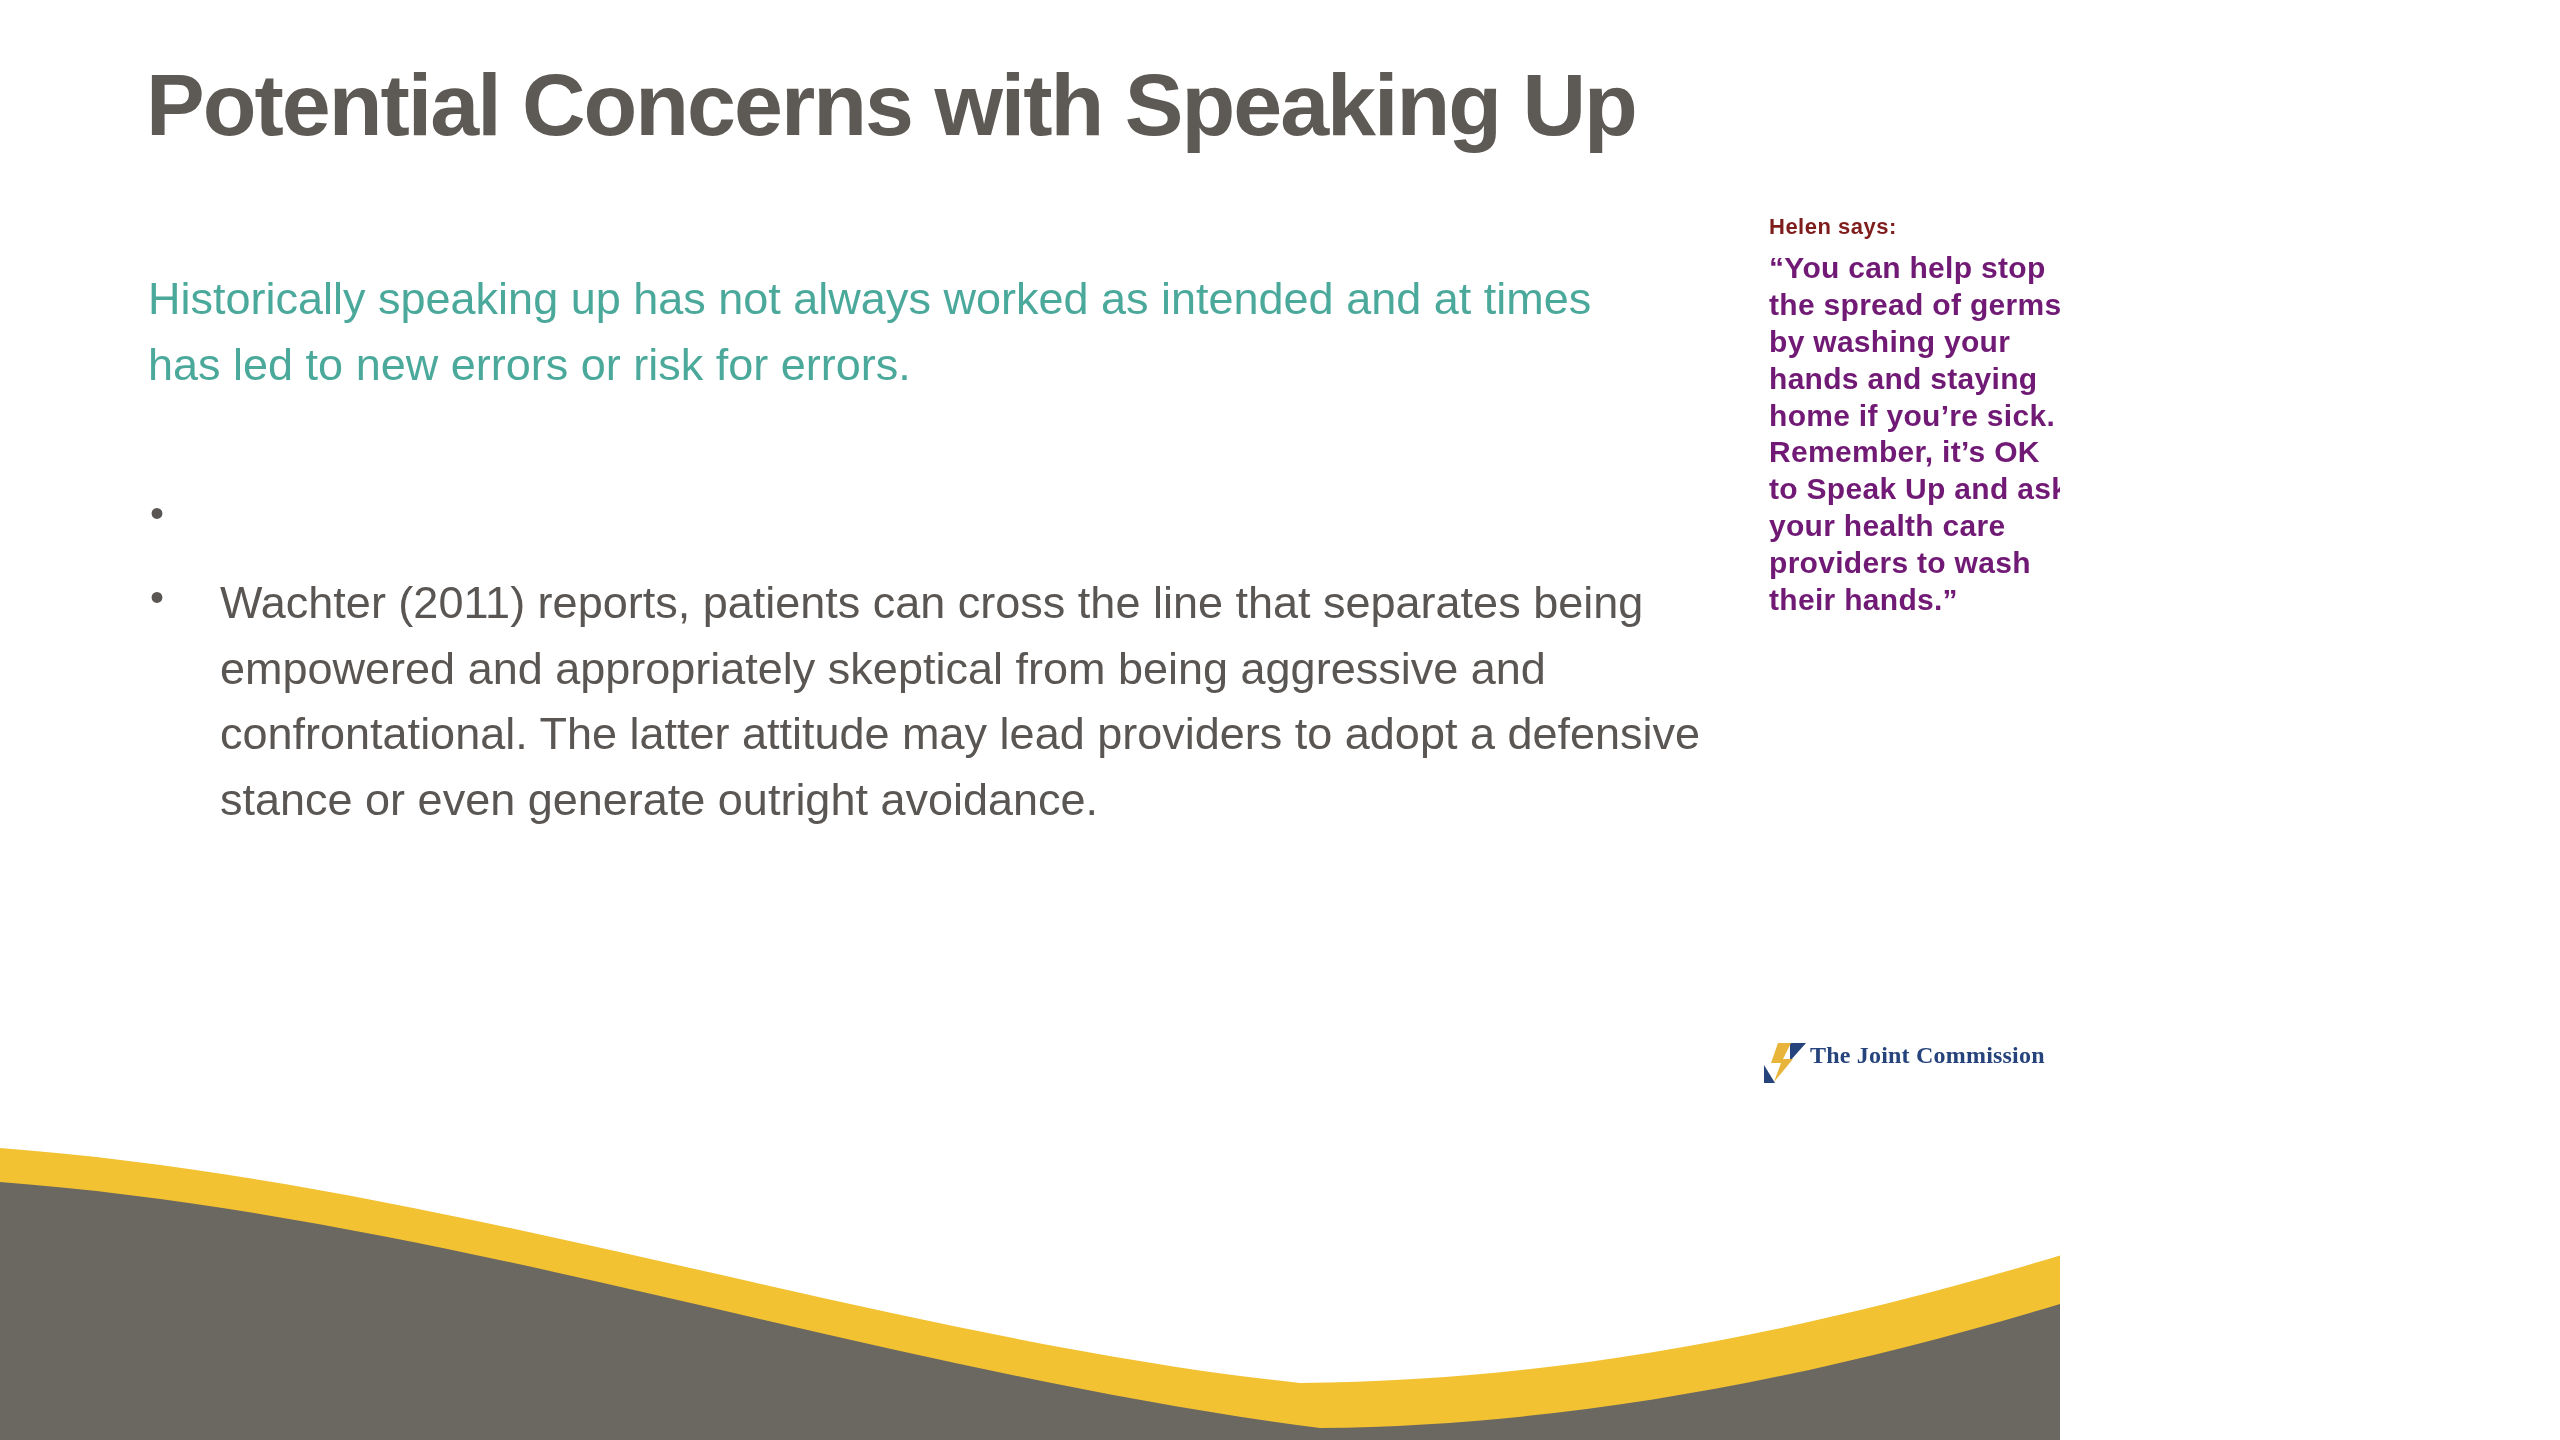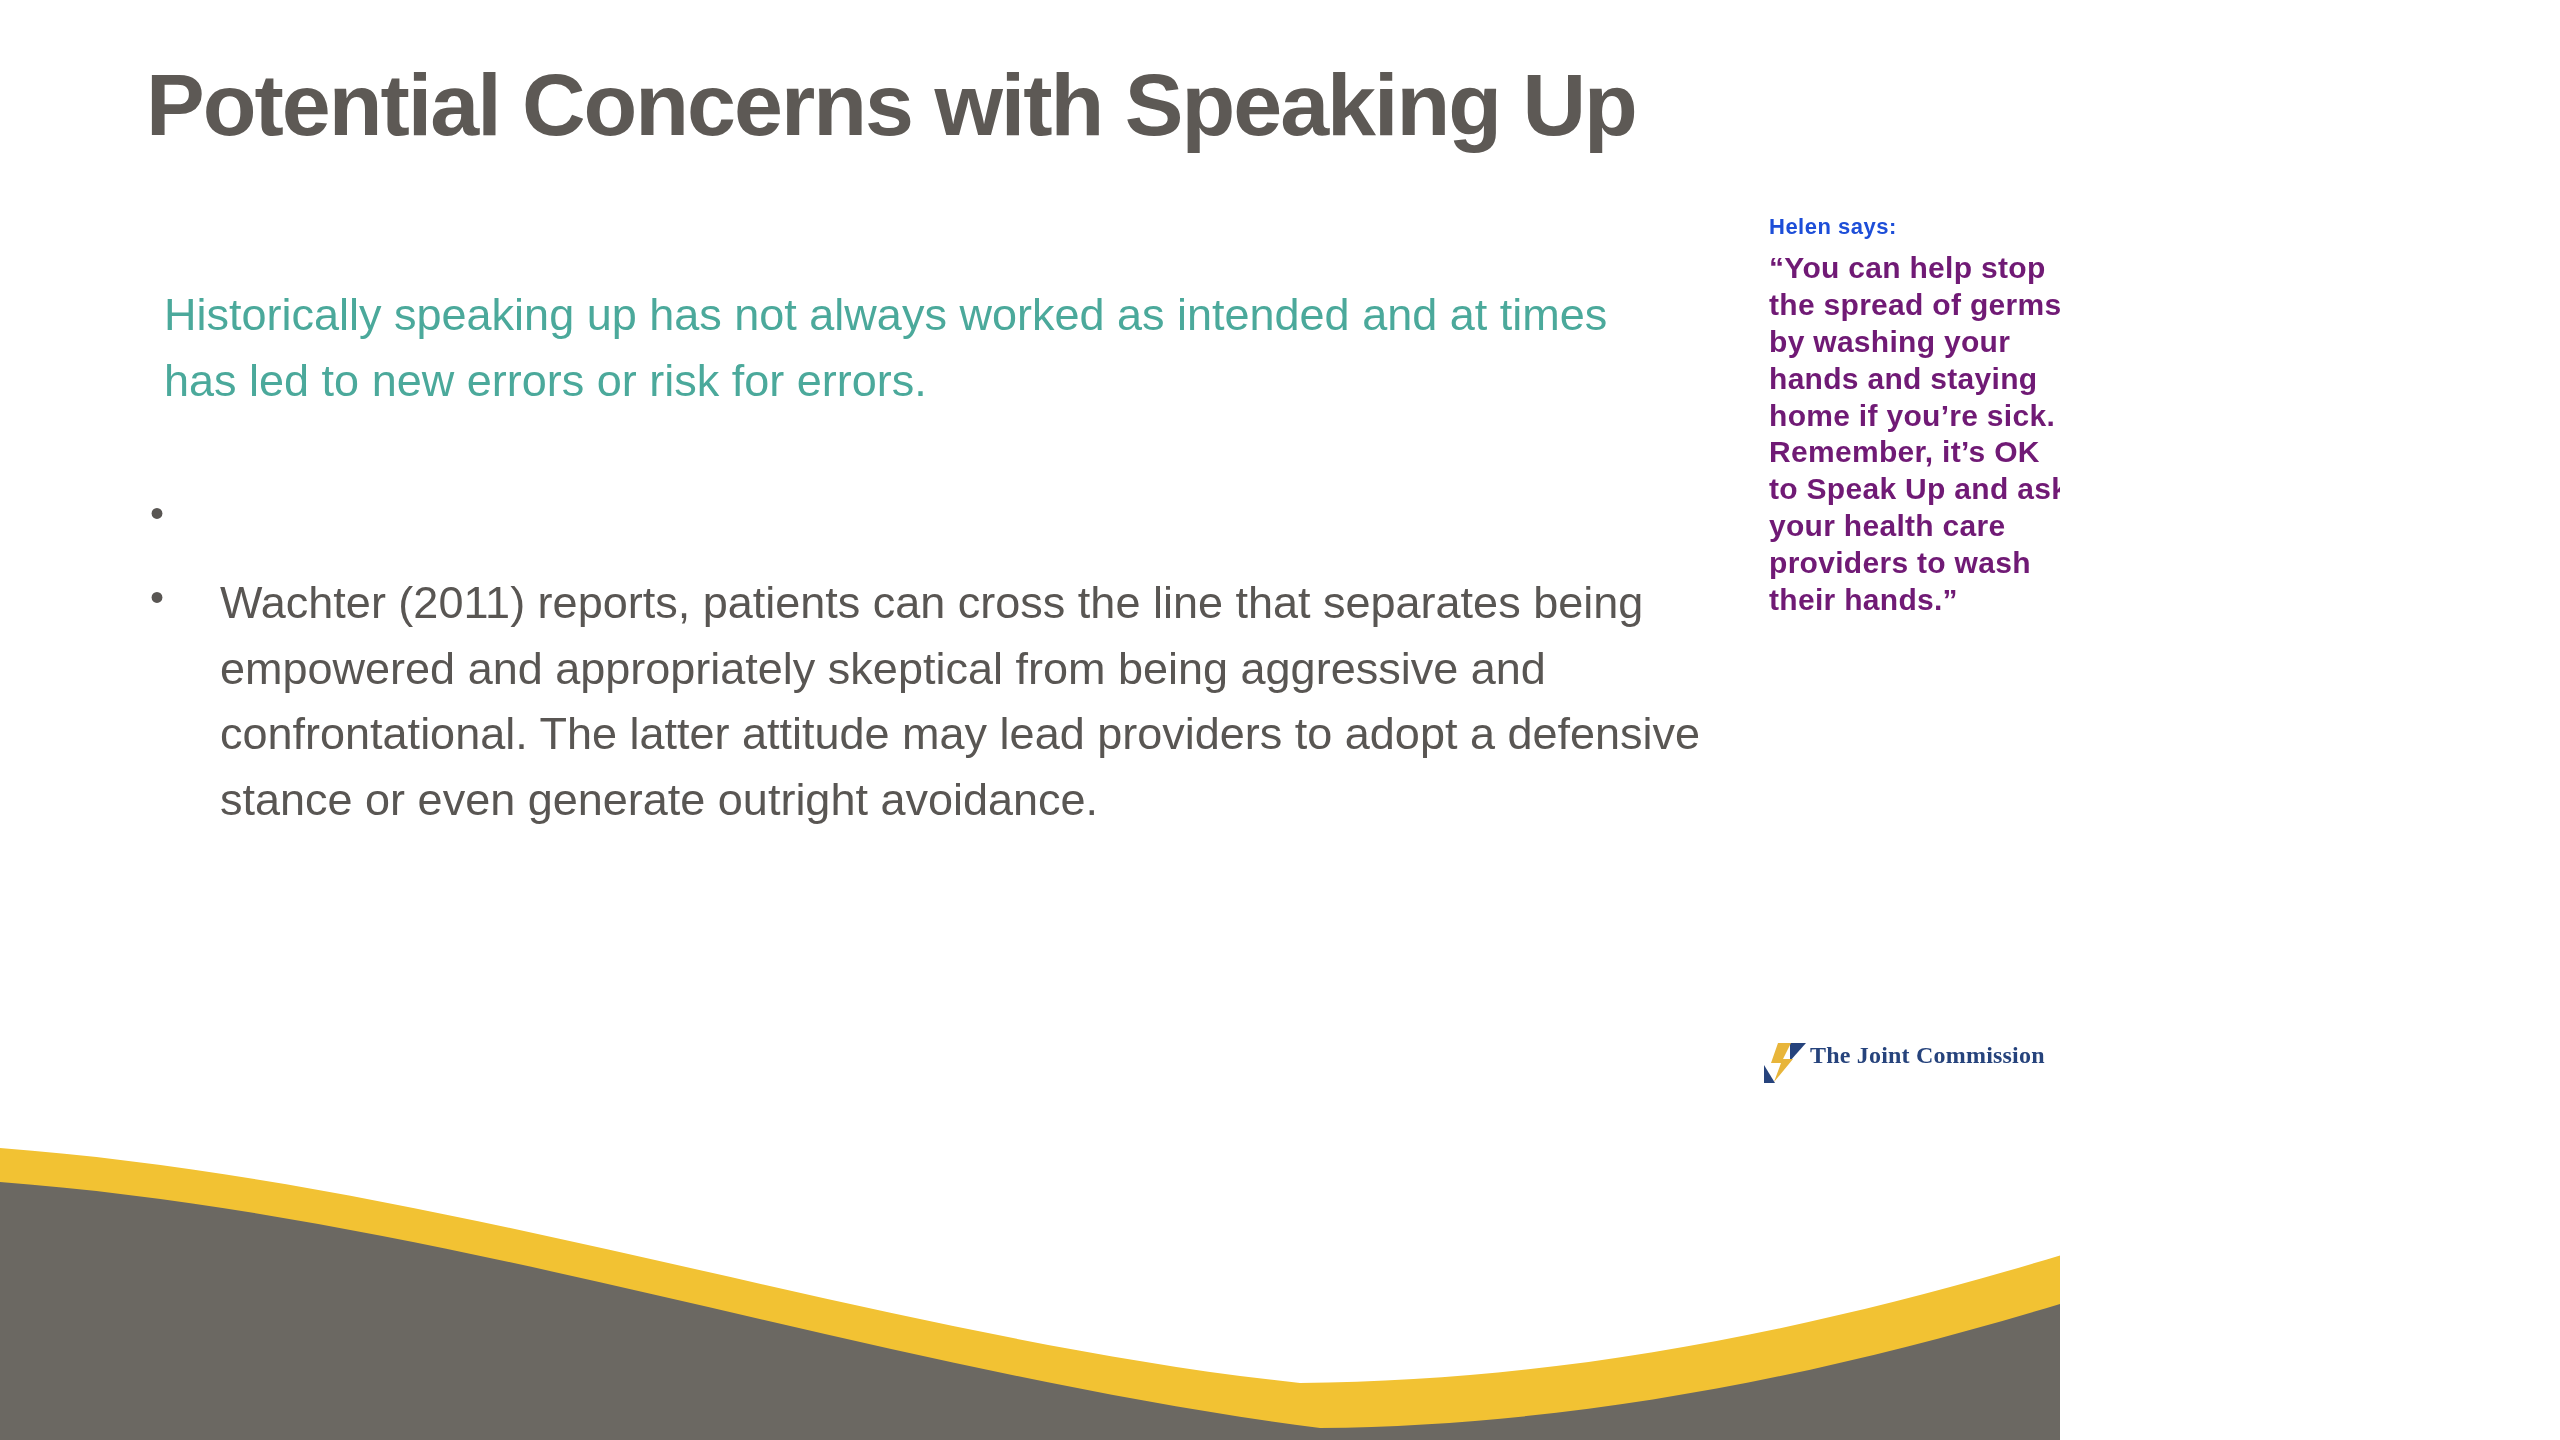--- a/index.html
+++ b/index.html
@@ -6,37 +6,37 @@
   .slide{
     position:relative;width:2060px;height:1440px;overflow:hidden;background:#ffffff;
     font-family:"Liberation Sans",sans-serif;
   }
   
   .title{
     position:absolute;left:146px;top:52px;margin:0;width:1700px;
     font-size:88px;font-weight:700;letter-spacing:-2px;color:#5d5955;line-height:1.2;
   }
   .intro{
-    position:absolute;left:148px;top:266px;width:1470px;margin:16px;
+    position:absolute;left:148px;top:266px;width:1470px;margin:0;
     font-size:45px;color:#4ba99b;line-height:1.46;
   }
   .bullets{
     position:absolute;left:148px;top:486px;width:1570px;margin:0;padding:0;list-style:none;
   }
   .bullets li{
     position:relative;padding-left:72px;margin:0 0 84px 0;
     font-size:45px;color:#595653;line-height:1.46;
   }
   .bullets li .marker{
     position:absolute;left:2px;top:-2px;font-size:40px;color:#595653;
   }
   
   .poster-header{
     position:absolute;left:1769px;top:214px;
-    font-size:22px;font-weight:700;color:#1d4ed8;letter-spacing:.5px;
+    font-size:22px;font-weight:700;color:#7f1d1d;letter-spacing:.5px;
   }
   .poster-quote{
     position:absolute;left:1769px;top:250px;width:308px;
     font-size:30px;font-weight:700;color:#701a75;line-height:1.23;letter-spacing:.3px;
   }
   .character{position:absolute;left:2066px;top:216px;width:350px;height:580px;}
   .watch-text{
     position:absolute;left:2148px;top:940px;width:300px;
     font-size:14px;font-weight:700;color:#31508f;line-height:1.3;
   }

